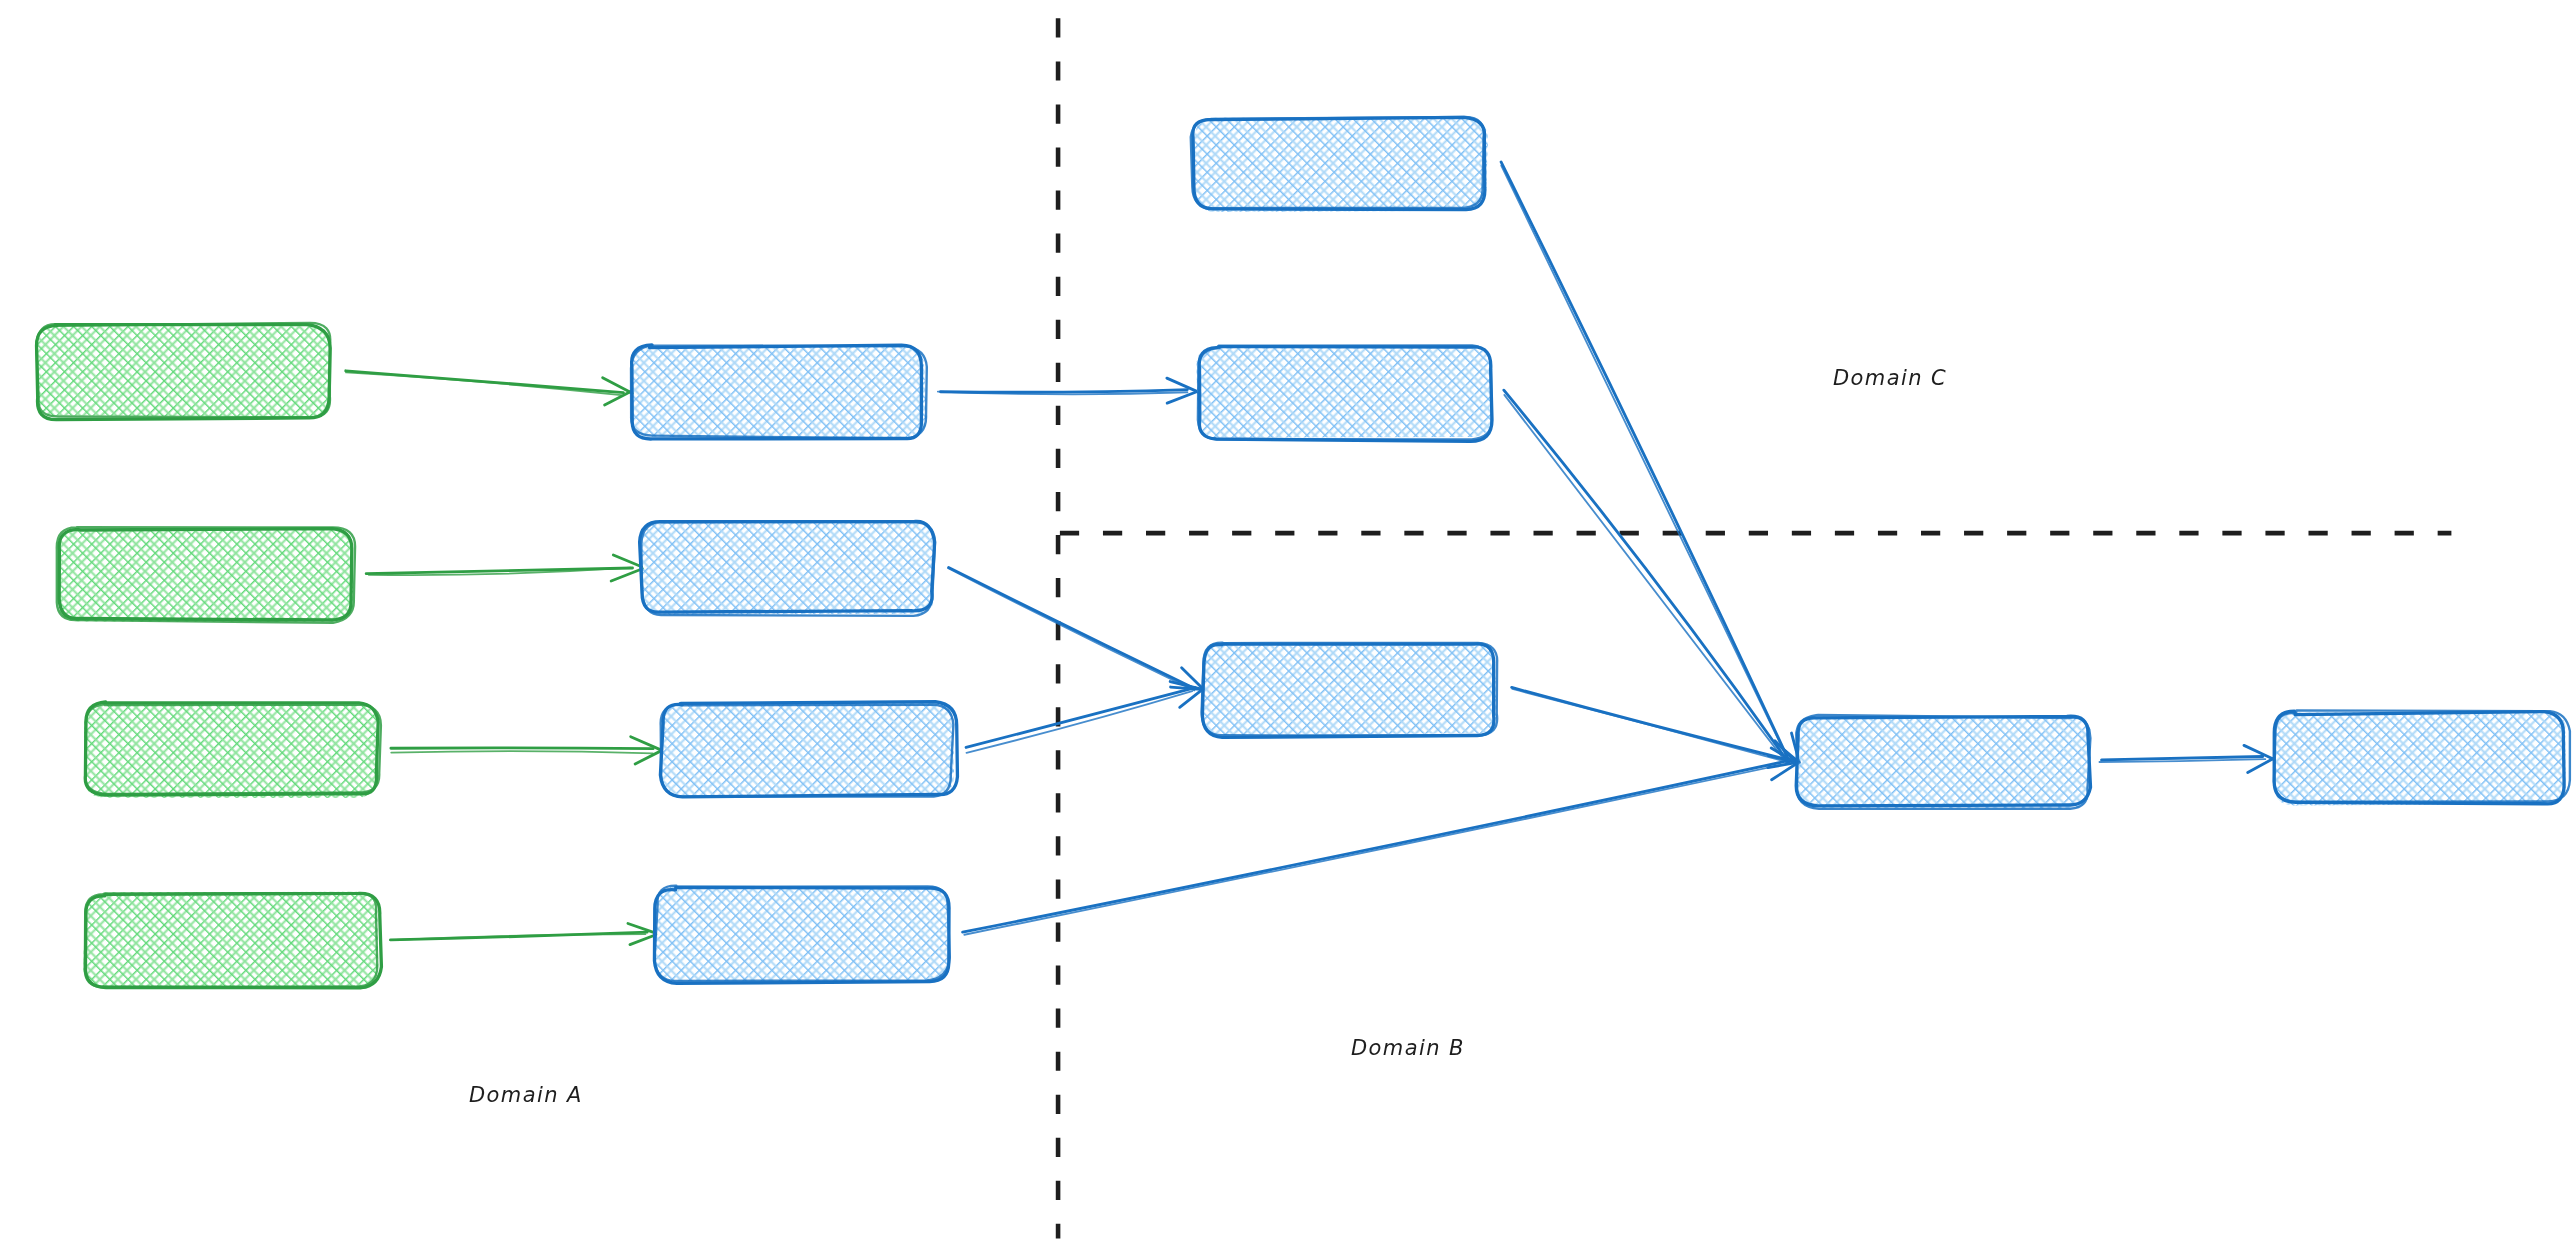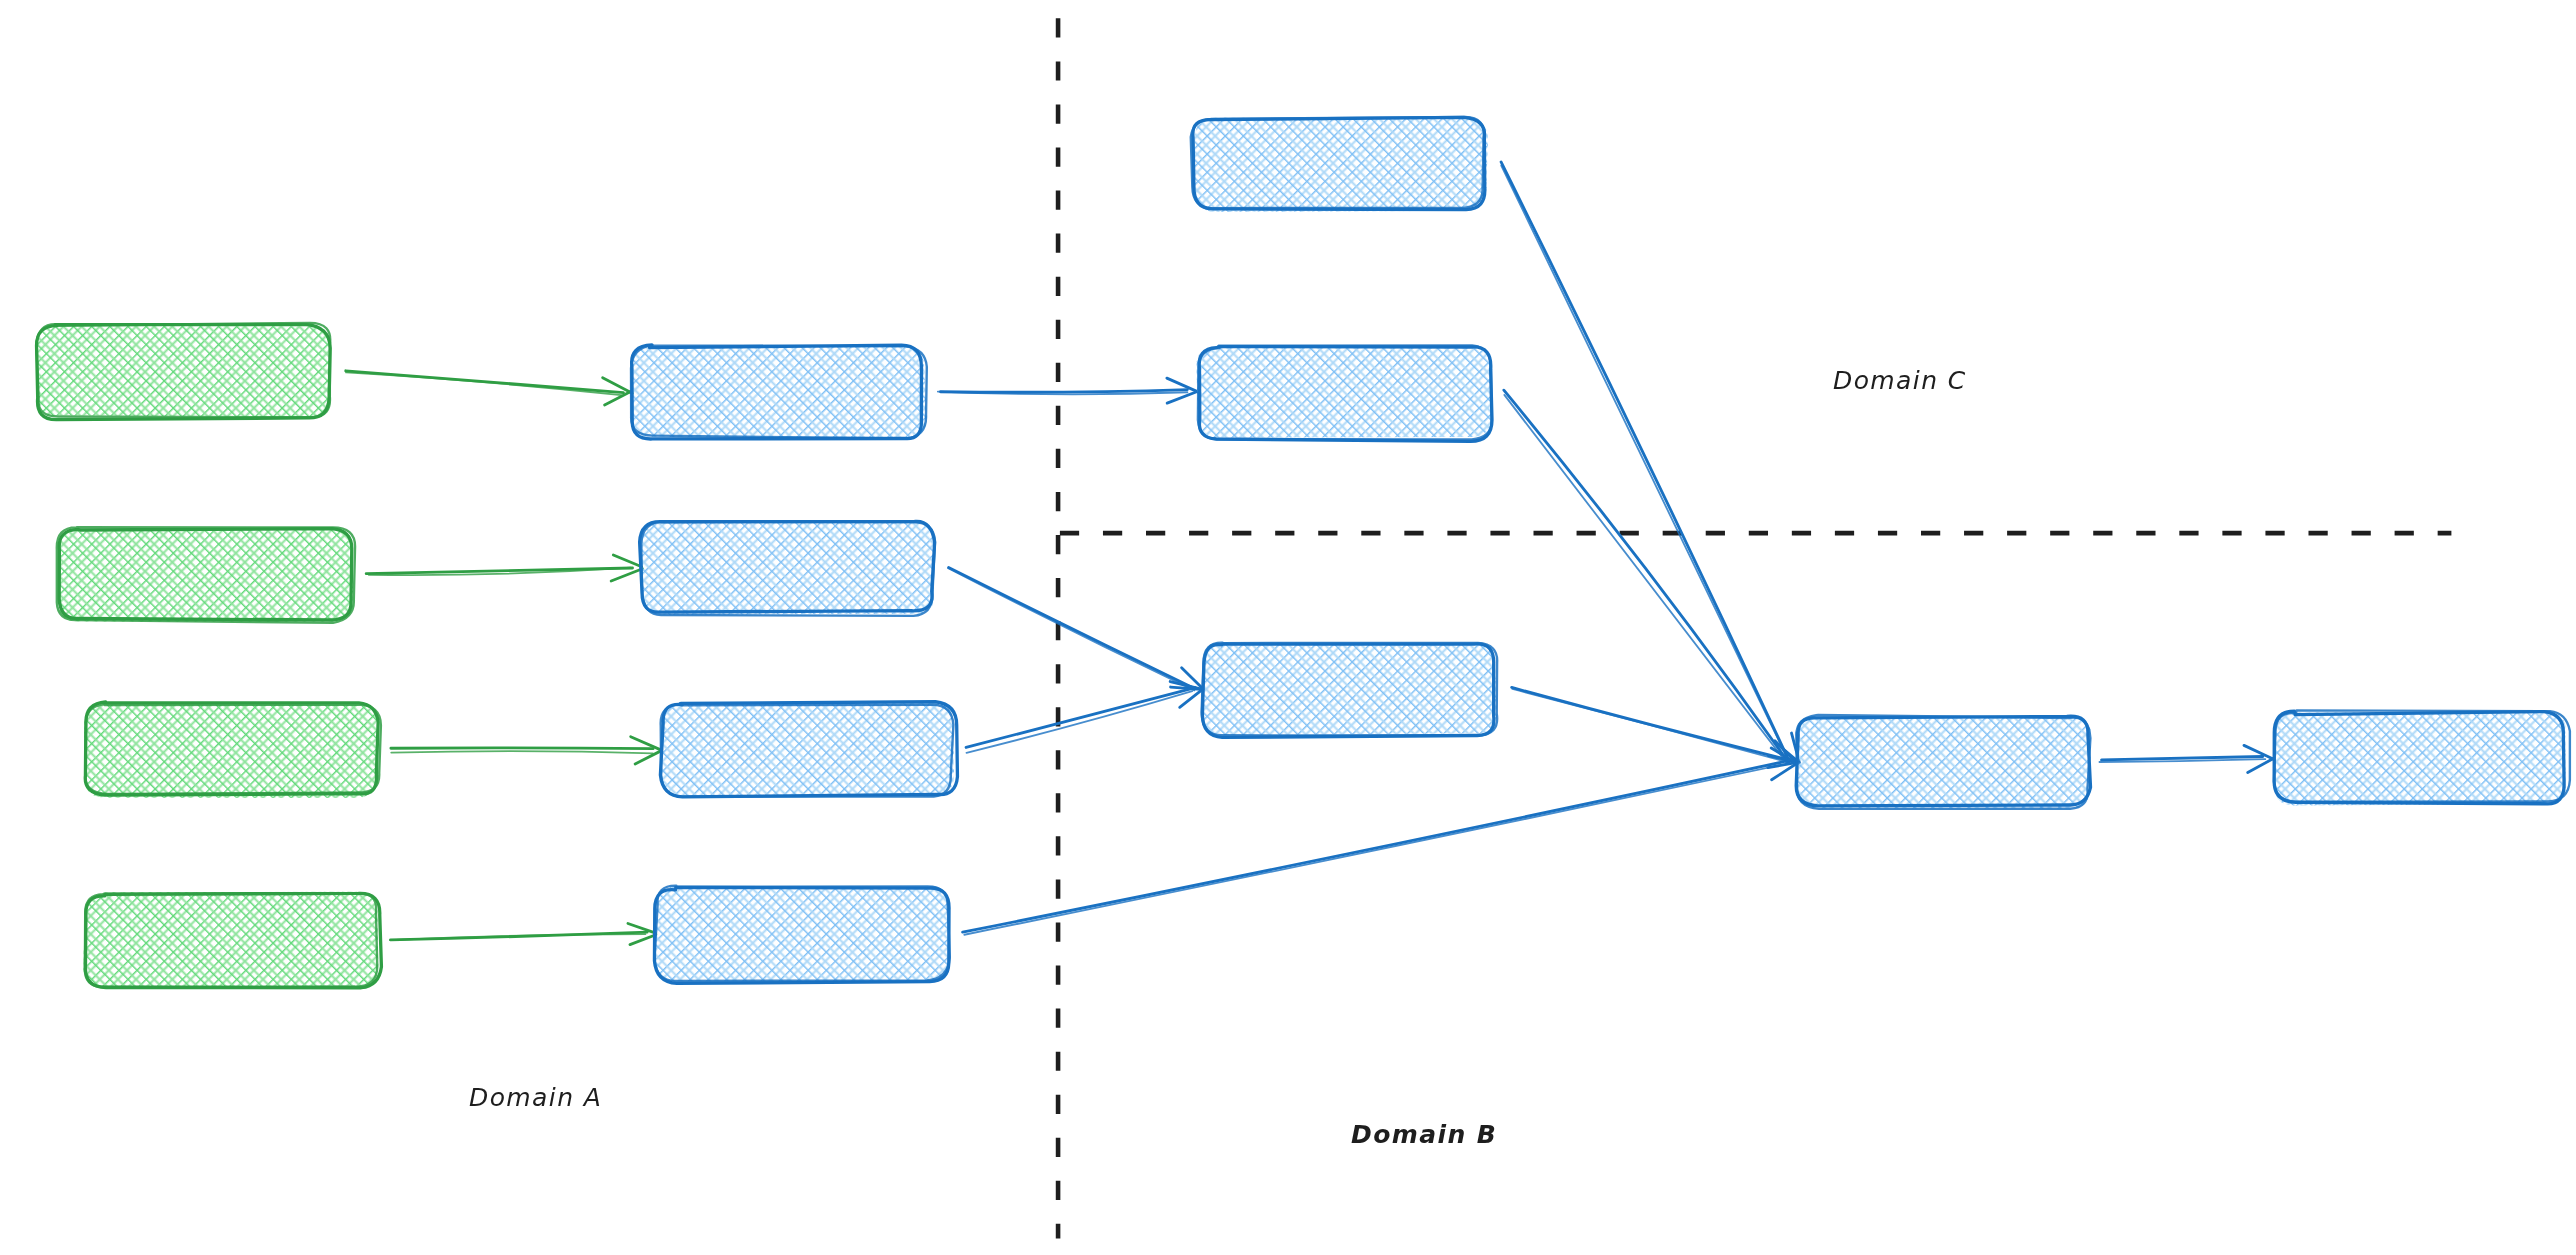--- a/index.html
+++ b/index.html
@@ -4,29 +4,29 @@
 <style>
   html,body{margin:0;padding:0;background:#ffffff;}
   body{
     width:2576px;height:1255px;overflow:hidden;position:relative;
     font-family:"DejaVu Sans", sans-serif;
   }
   #canvas{position:absolute;inset:0;width:2576px;height:1255px;}
   .domain-label{
     position:absolute;
     font-family:"DejaVu Sans", sans-serif;
-    font-size:25px;
+    font-size:21px;
     font-style:italic;
     letter-spacing:1.4px;
     color:#1e1e1e;
     white-space:nowrap;
     user-select:none;
   }
   #label-a{left:463px;top:1083px;margin-left:6px;}
-  #label-b{left:1351px;top:1120px;font-weight:bold;}
+  #label-b{left:1351px;top:1036px;}
   #label-c{left:1833px;top:366px;}
 </style>
 </head>
 <body>
 
 <svg id="canvas" viewBox="0 0 2812 1370" xmlns="http://www.w3.org/2000/svg">
   <defs>
     <pattern id="hatch-green" width="14" height="14" patternUnits="userSpaceOnUse" patternTransform="rotate(45)">
       <line x1="0" y1="0" x2="0" y2="14" stroke="#63d97a" stroke-width="3.2"></line>
       <line x1="7" y1="0" x2="7" y2="14" stroke="#8ee49d" stroke-width="2.2"></line>

